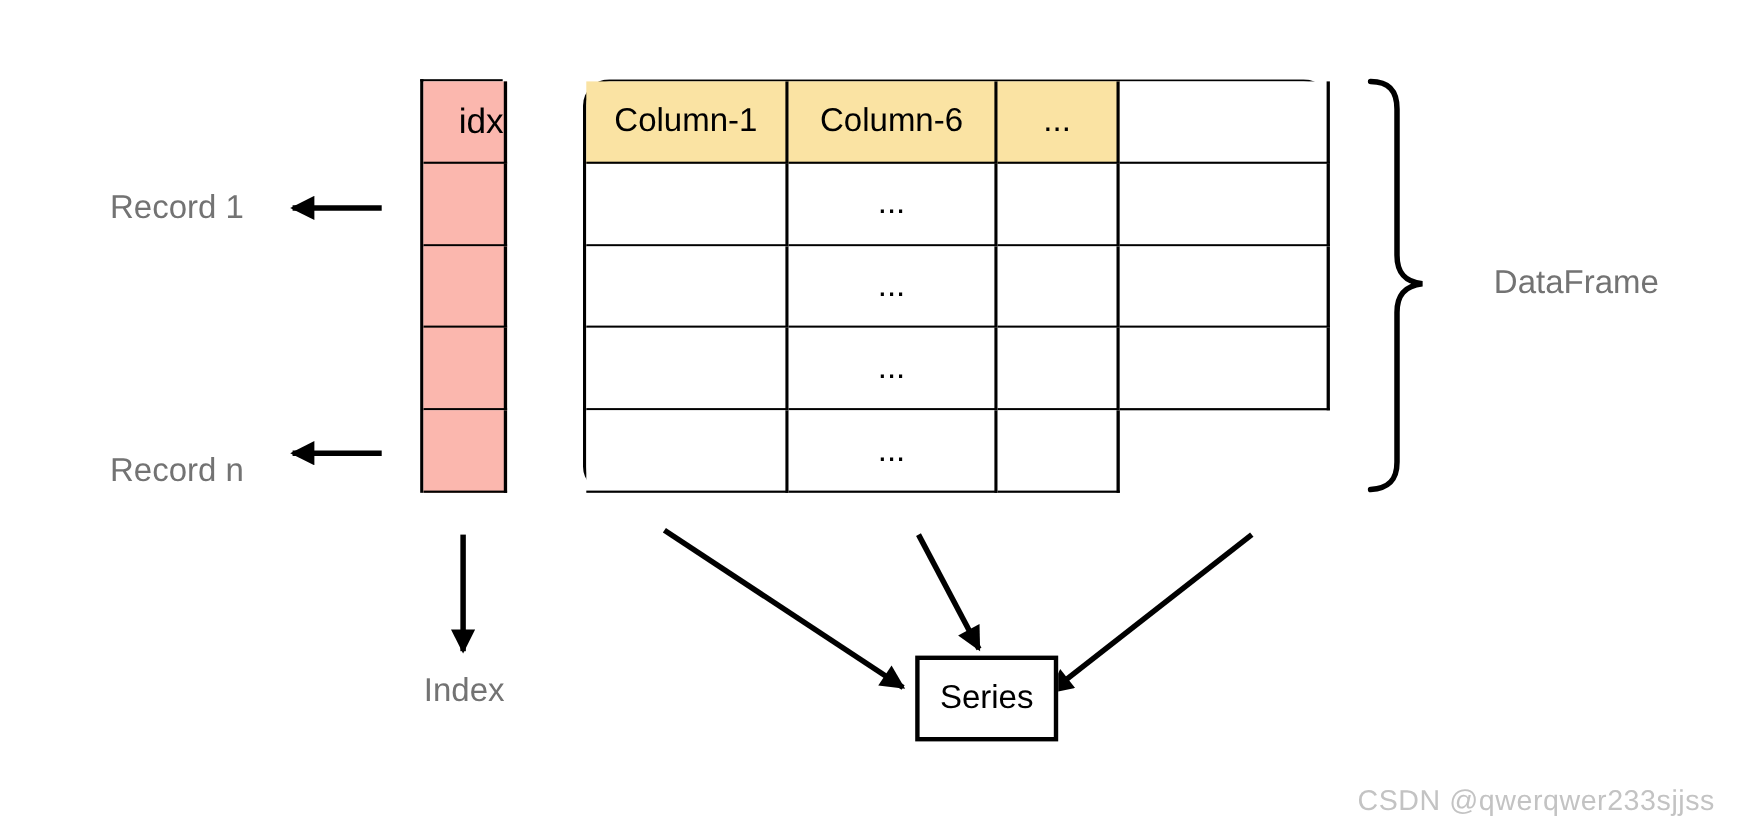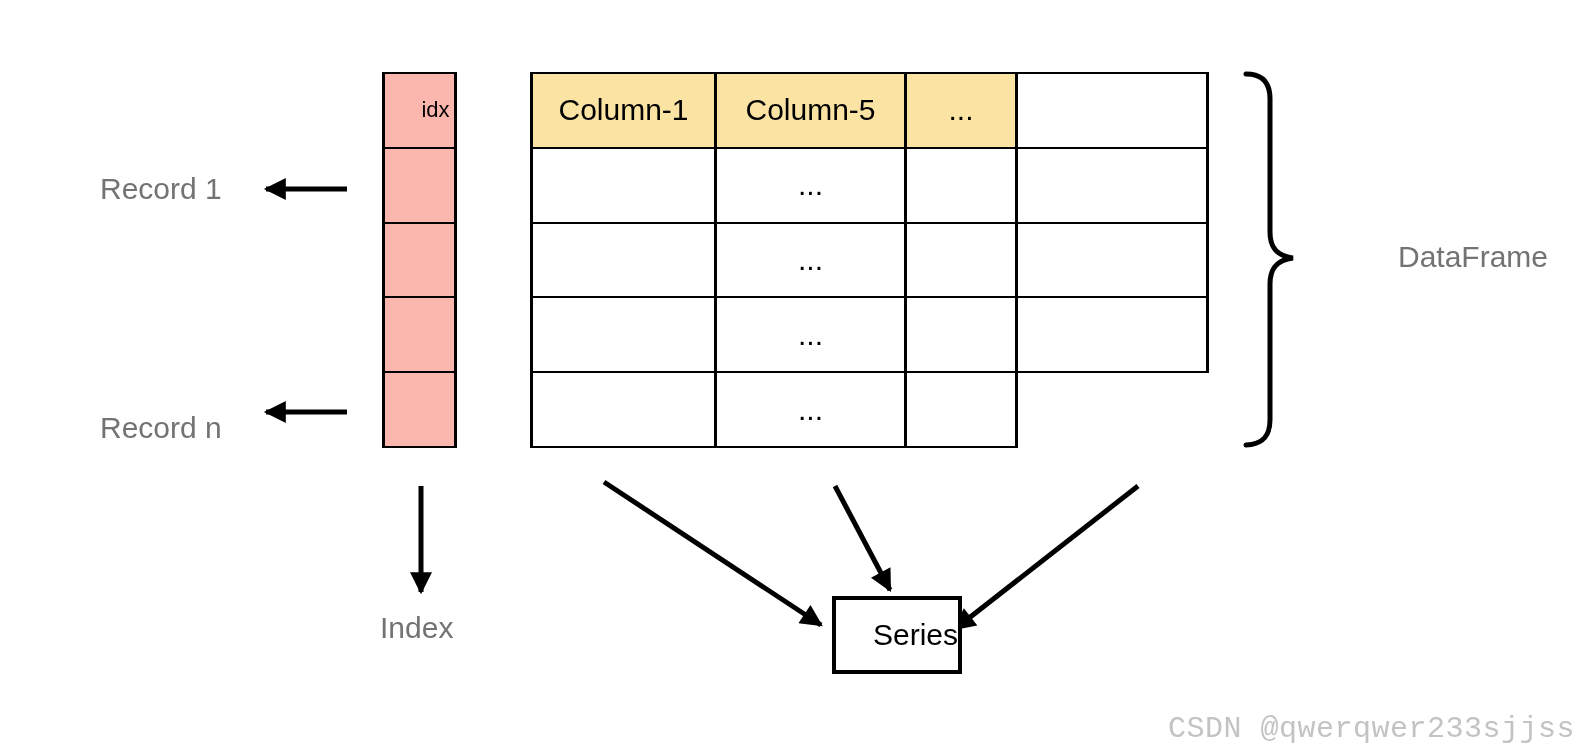--- a/index.html
+++ b/index.html
@@ -21,75 +21,75 @@
 
   .label {
     position: absolute;
     font-size: 30px;
     line-height: 34px;
     white-space: nowrap;
     color: #737373;
   }
   .record-1 { left: 100px; top: 172px; }
   .record-n { left: 100px; top: 395px; margin-top: 16px; }
-  .dataframe-label { left: 1398px; top: 240px; }
-  .index-label { left: 380px; top: 611px; width: 84px; text-align: left; }
+  .dataframe-label { left: 1358px; top: 240px; }
+  .index-label { left: 380px; top: 611px; width: 84px; text-align: center; }
 
   
   .idx-col {
     position: absolute; left: 382px; top: 72px; width: 75px;
     display: grid;
     grid-template-columns: 1fr;
     grid-template-rows: repeat(5, 74.8px);
     border-left: 3px solid var(--line);
     border-top: 2px solid var(--line);
   }
   .idx-cell {
     background: var(--index-fill);
     border-right: 3px solid var(--line);
     border-bottom: 2px solid var(--line);
     display: flex; align-items: center; justify-content: center;
-    font-size: 22px;
+    font-size: 32px;
     padding-left: 32px;
   }
 
   
   .df-table {
     position: absolute; left: 530px; top: 72px;
     display: grid;
     grid-template-columns: 184px 190px 111px 191px;
     grid-template-rows: repeat(5, 74.8px);
     border-left: 3px solid var(--line);
     border-top: 2px solid var(--line);
+    border-radius: 24px;
   }
   .df-cell {
     background: #ffffff;
     border-right: 3px solid var(--line);
     border-bottom: 2px solid var(--line);
     display: flex; align-items: center; justify-content: center;
     font-size: 30px;
   }
   .df-cell.header { background: var(--header-fill); }
 
   
   .series-box {
     position: absolute; left: 832px; top: 596px;
     width: 130px; height: 78px;
     border: 4px solid var(--line);
     background: #ffffff;
-    display: flex; align-items: center; justify-content: flex-end;
+    display: flex; align-items: center; justify-content: center;
     font-size: 30px;
   }
 
   .watermark {
-    position: absolute; right: 8px; top: 712px;
-    font-size: 30px;
+    position: absolute; right: 24px; top: 712px;
+    font-size: 26px;
     color: var(--watermark);
     letter-spacing: 0.5px;
-    font-family: Liberation Mono, monospace;
   }
 </style>
 </head>
 <body>
 
 <div class="canvas">
 
   <svg class="overlay" width="1583" height="750" viewBox="0 0 1583 750">
     <defs>
       <marker id="arrow" viewBox="0 0 10 10" refX="9" refY="5" markerWidth="5.6" markerHeight="4.4" orient="auto">
@@ -117,21 +117,21 @@
   <div class="idx-col">
     <div class="idx-cell">idx</div>
     <div class="idx-cell"></div>
     <div class="idx-cell"></div>
     <div class="idx-cell"></div>
     <div class="idx-cell"></div>
   </div>
 
   <div class="df-table">
     <div class="df-cell header">Column-1</div>
-    <div class="df-cell header">Column-5</div>
+    <div class="df-cell header">Column-6</div>
     <div class="df-cell header">...</div>
 
     <div class="df-cell"></div>
     <div class="df-cell"></div>
     <div class="df-cell">...</div>
     <div class="df-cell"></div>
 
     <div class="df-cell"></div>
     <div class="df-cell"></div>
     <div class="df-cell">...</div>

